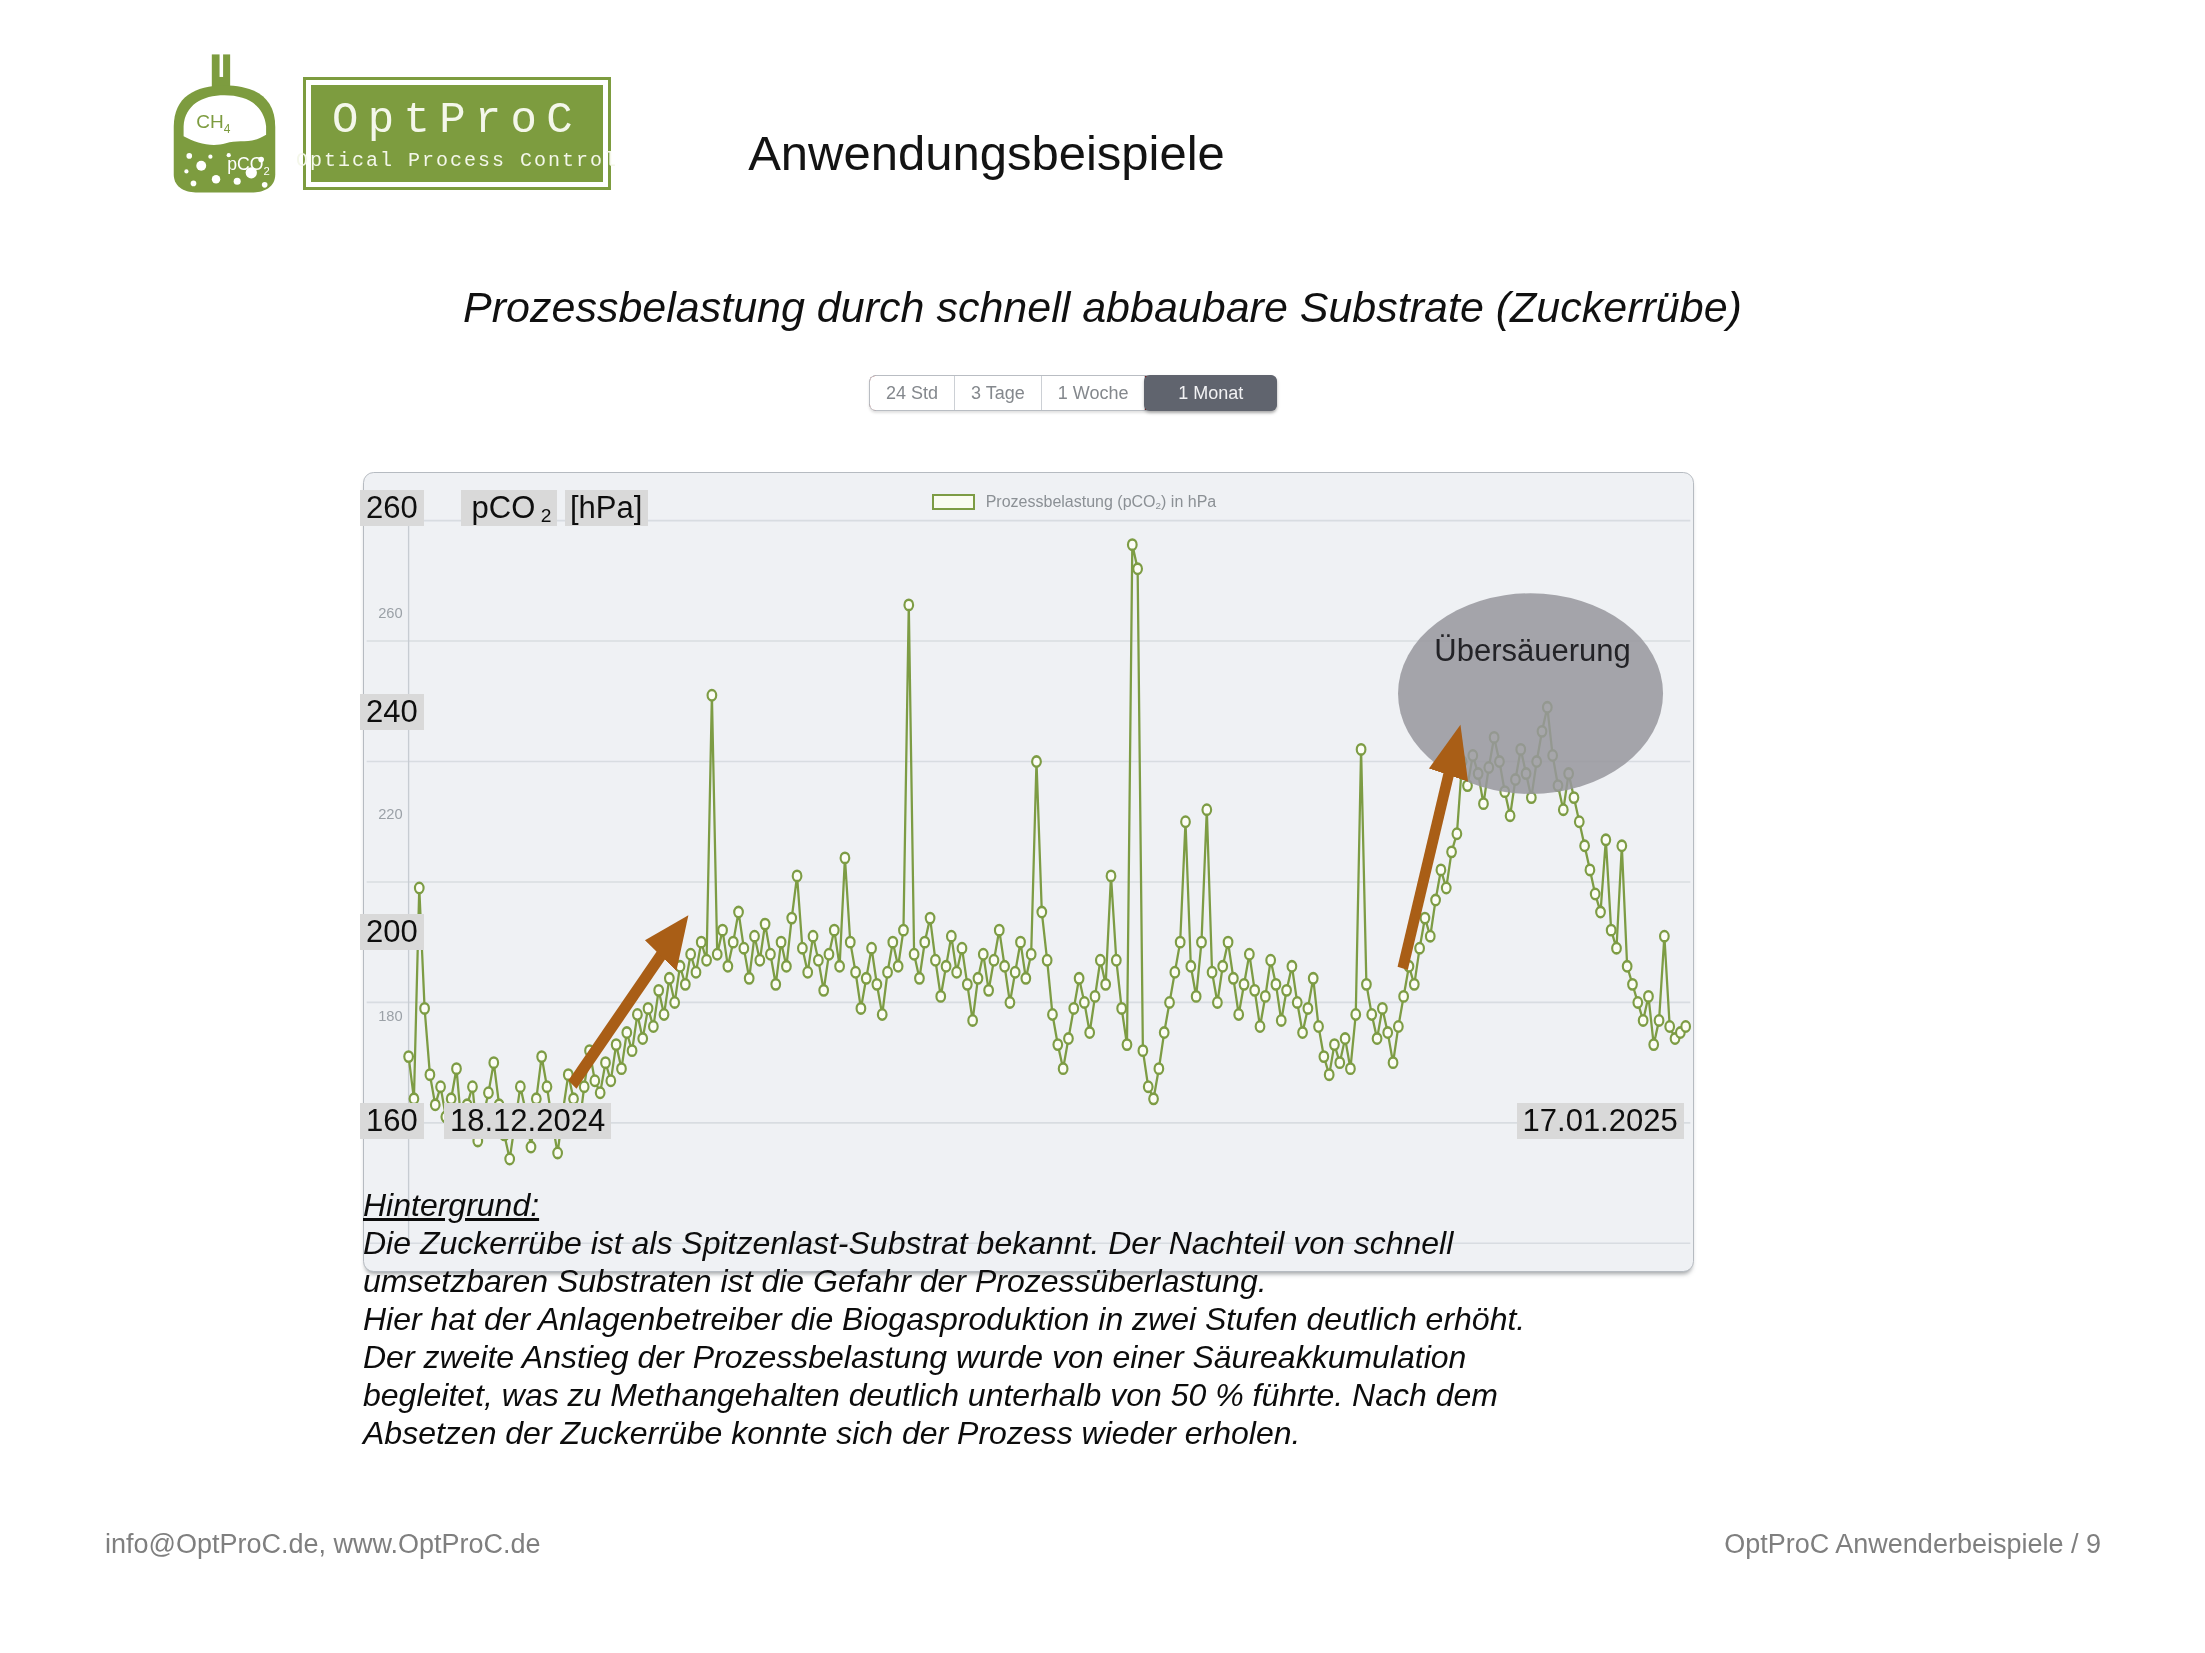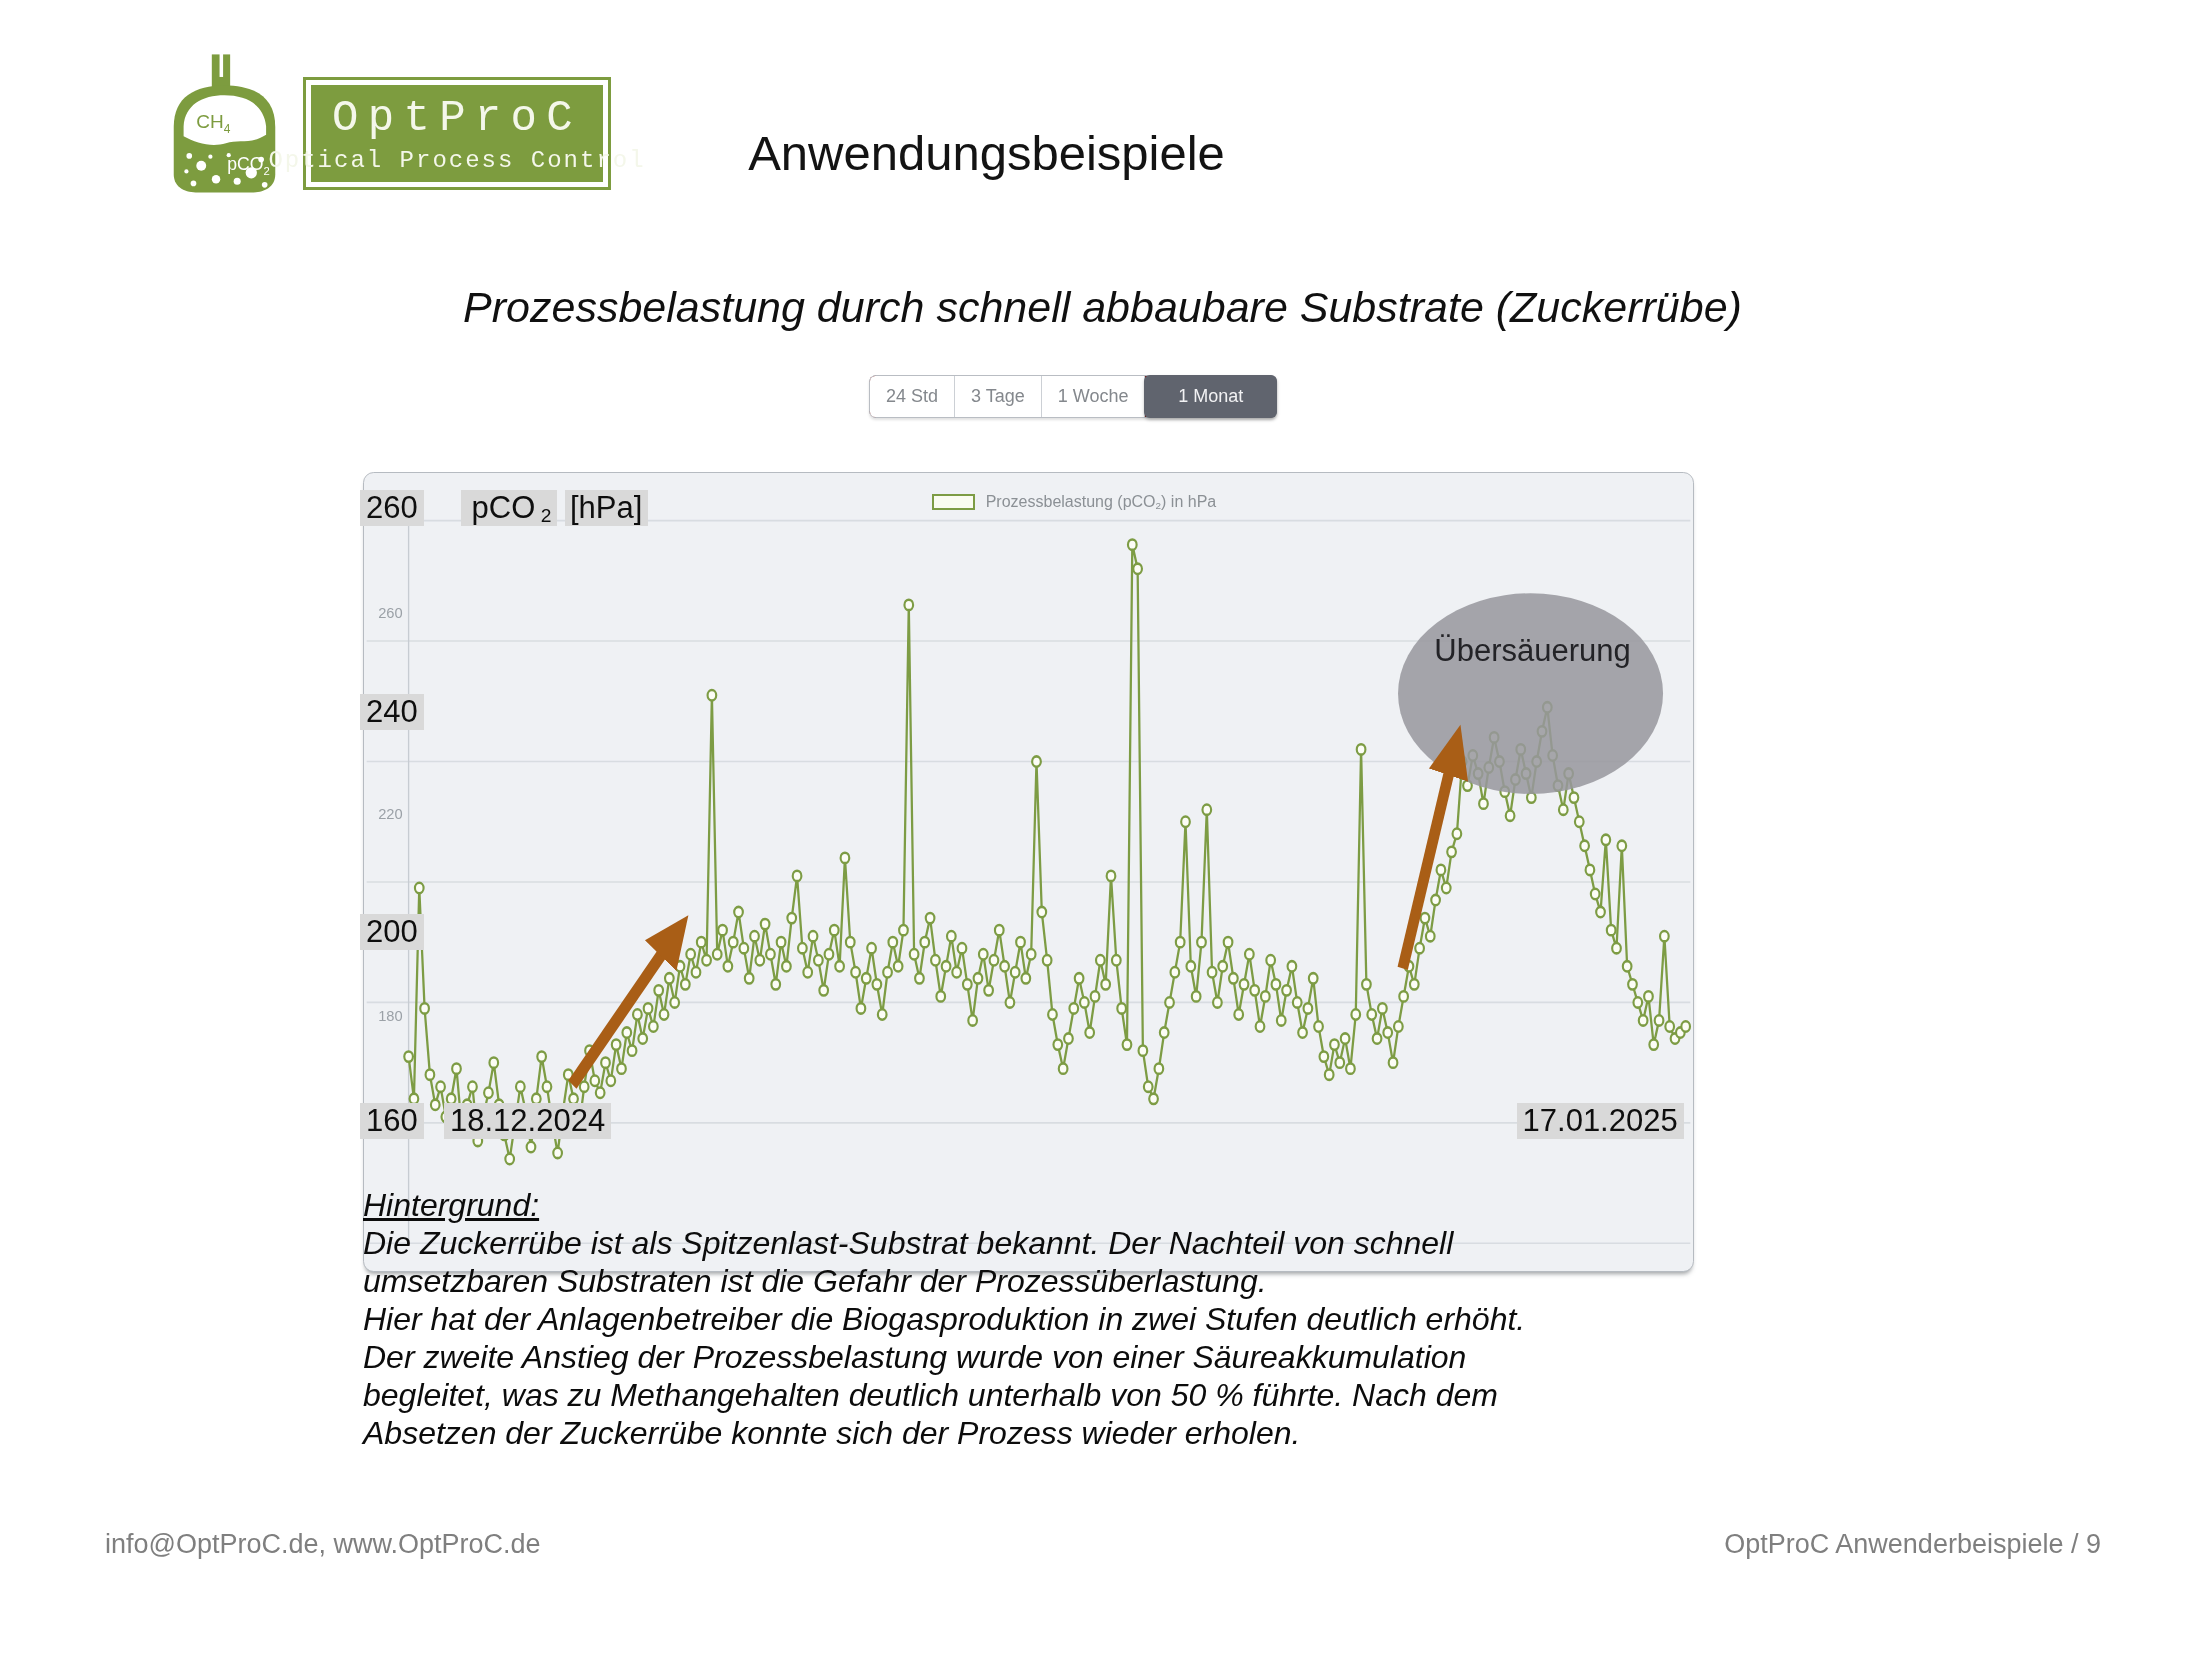--- a/index.html
+++ b/index.html
@@ -8,27 +8,27 @@
   .abs{position:absolute;}
   sub.s{font-size:0.62em;vertical-align:-0.22em;line-height:0;}
 
   
   #logo-icon{left:167px;top:53px;width:115px;height:141px;}
   #logo-box{left:303px;top:77px;width:308px;height:113px;border:3.3px solid #7d9c3f;box-sizing:border-box;background:#fff;}
   #logo-box-inner{position:absolute;left:5.3px;top:5.3px;right:5.3px;bottom:5.3px;background:#7d9c3f;
       display:flex;flex-direction:column;justify-content:center;align-items:center;}
   #logo-brand{font-family:"Liberation Mono","DejaVu Sans Mono",monospace;font-size:44px;color:#f4f7ea;
       letter-spacing:9.3px;white-space:nowrap;line-height:49px;}
-  #logo-brand-sub{font-family:"Liberation Mono","DejaVu Sans Mono",monospace;font-size:24px;color:#f4f7ea;
+  #logo-brand-sub{font-family:"Liberation Mono","DejaVu Sans Mono",monospace;font-size:20px;color:#f4f7ea;
       letter-spacing:2px;white-space:nowrap;margin-top:4px;}
   #page-title{left:0;top:125px;width:1973px;text-align:center;font-size:49px;color:#131313;}
   #page-subtitle{left:0;top:283px;width:2205px;text-align:center;font-size:43px;font-style:italic;color:#101010;}
 
   
-  #range-group{left:869px;top:375px;display:flex;align-items:stretch;height:43px;
+  #range-group{left:869px;top:375px;display:flex;align-items:stretch;height:36px;
       border:1.3px solid #b9bdc3;border-radius:6.7px;background:#7f1d1d;box-sizing:border-box;
       box-shadow:0 2px 2.7px rgba(0,0,0,.12);}
   .range-btn{display:flex;align-items:center;justify-content:center;font-size:18px;color:#84888d;
       background:#fff;border-right:1.3px solid #ccd0d5;padding:0 16px;min-width:73px;box-sizing:border-box;}
   .range-btn:first-child{border-radius:5.3px 0 0 5.3px;}
   .range-btn:last-child{border-right:none;border-radius:0 5.3px 5.3px 0;}
   .range-btn.selected{background:#60646e;color:#f2f2f4;border-radius:6px;margin:-1.3px;padding:0 34px;
       border-right:none;box-shadow:0 2px 3.3px rgba(0,0,0,.25);}
 
   

